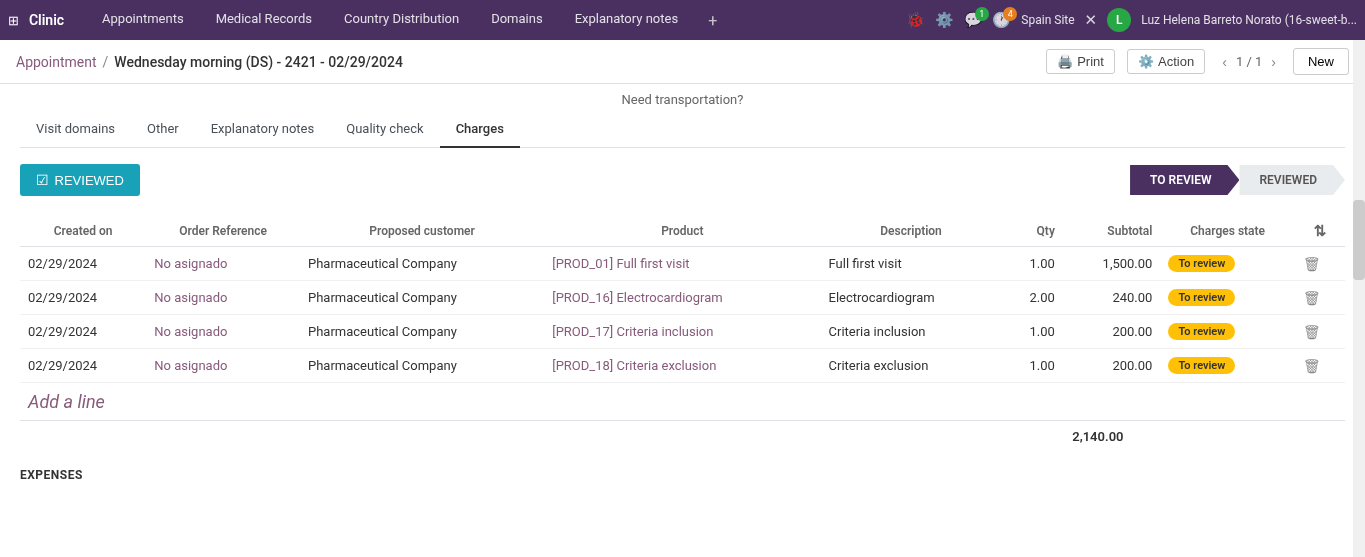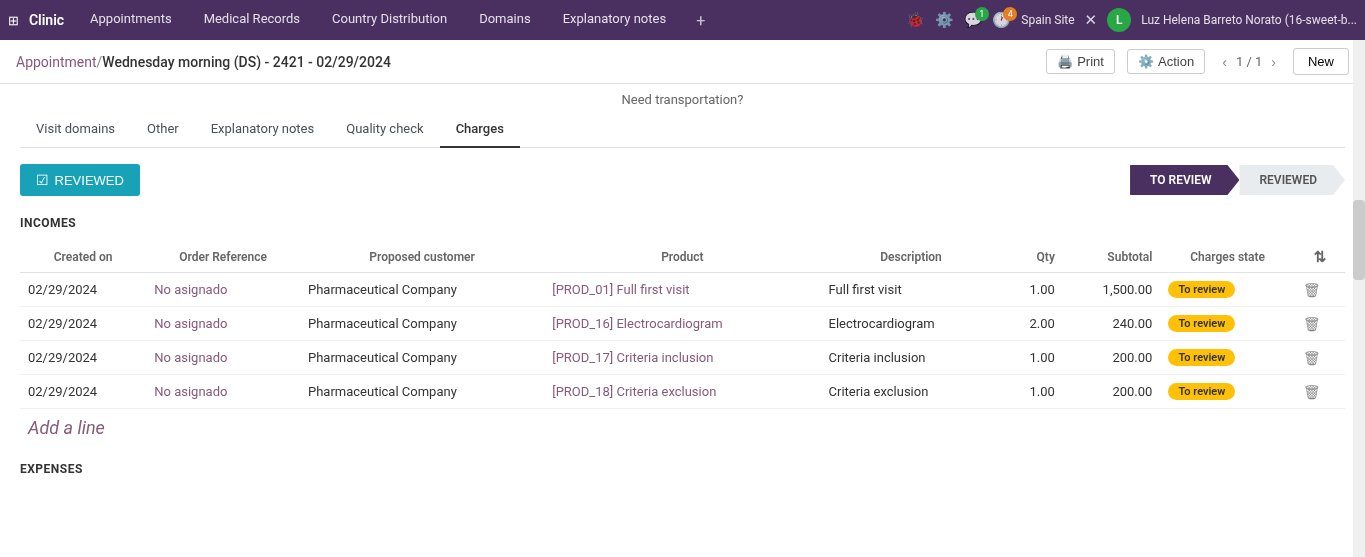--- a/index.html
+++ b/index.html
@@ -9,21 +9,21 @@
     .top-nav {
       background: #4a3060;
       color: #fff;
       display: flex;
       align-items: center;
       padding: 0 8px;
       height: 40px;
       gap: 4px;
     }
     .nav-grid-icon { margin-right: 6px; cursor: pointer; }
-    .nav-app-name { font-weight: 600; margin-right: 12px; font-size: 14px; }
+    .nav-app-name { font-weight: 600; margin-right: 24px; font-size: 14px; }
     .nav-menu-items { display: flex; gap: 12px; flex: 1; }
     .nav-menu-item {
       color: rgba(255,255,255,0.85);
       padding: 4px 10px;
       cursor: pointer;
       border-radius: 3px;
       font-size: 13px;
       white-space: nowrap;
     }
     .nav-plus { color: rgba(255,255,255,0.7); padding: 4px 8px; cursor: pointer; font-size: 16px; }
@@ -45,21 +45,21 @@
     }
     .nav-user-name { color: rgba(255,255,255,0.85); font-size: 12px; }
 
     
     .breadcrumb-bar {
       display: flex; align-items: center; padding: 8px 16px;
       border-bottom: 1px solid #e0e0e0;
       background: #fff;
       justify-content: space-between;
     }
-    .breadcrumb { display: flex; align-items: center; font-size: 14px; }
+    .breadcrumb { display: flex; align-items: center; gap: 6px; font-size: 14px; }
     .breadcrumb-link { color: #875a7b; cursor: pointer; }
     .breadcrumb-sep { color: #888; }
     .breadcrumb-current { color: #333; font-weight: 500; }
     .breadcrumb-actions { display: flex; align-items: center; gap: 12px; }
     .action-btn {
       border: 1px solid #ccc; background: #fff; padding: 4px 10px;
       border-radius: 3px; cursor: pointer; font-size: 13px; color: #444;
       display: flex; align-items: center; gap: 4px;
     }
     .nav-arrows { display: flex; align-items: center; gap: 4px; color: #666; }
@@ -259,21 +259,20 @@
         <div class="workflow-step active">
           <span>TO REVIEW</span>
         </div>
         <div class="workflow-step inactive">
           <span>REVIEWED</span>
         </div>
       </div>
     </div>
 
     
-    <div class="section-title">INCOMES</div>
 
     <table class="incomes-table">
       <thead>
         <tr>
           <th><span>Created on</span></th>
           <th><span>Order Reference</span></th>
           <th><span>Proposed customer</span></th>
           <th><span>Product</span></th>
           <th><span>Description</span></th>
           <th class="right"><span>Qty</span></th>
@@ -328,20 +327,29 @@
       <td class="right">1.00</td>
       <td class="right">200.00</td>
       <td><span class="badge-to-review">To review</span></td>
       <td><span class="delete-icon">🗑</span></td>
     </tr>
         </tbody>
     </table>
 
     <div class="add-line-link">Add a line</div>
 
+    <table class="incomes-table">
+      <tbody>
+        <tr class="total-row">
+          <td colspan="6"></td>
+          <td class="right">2,140.00</td>
+          <td colspan="2"></td>
+        </tr>
+      </tbody>
+    </table>
 
     
     <div class="expenses-title">EXPENSES</div>
 
   </div>
 </div>
 
 <div class="scrollbar-track">
   <div class="scrollbar-thumb"></div>
 </div>

